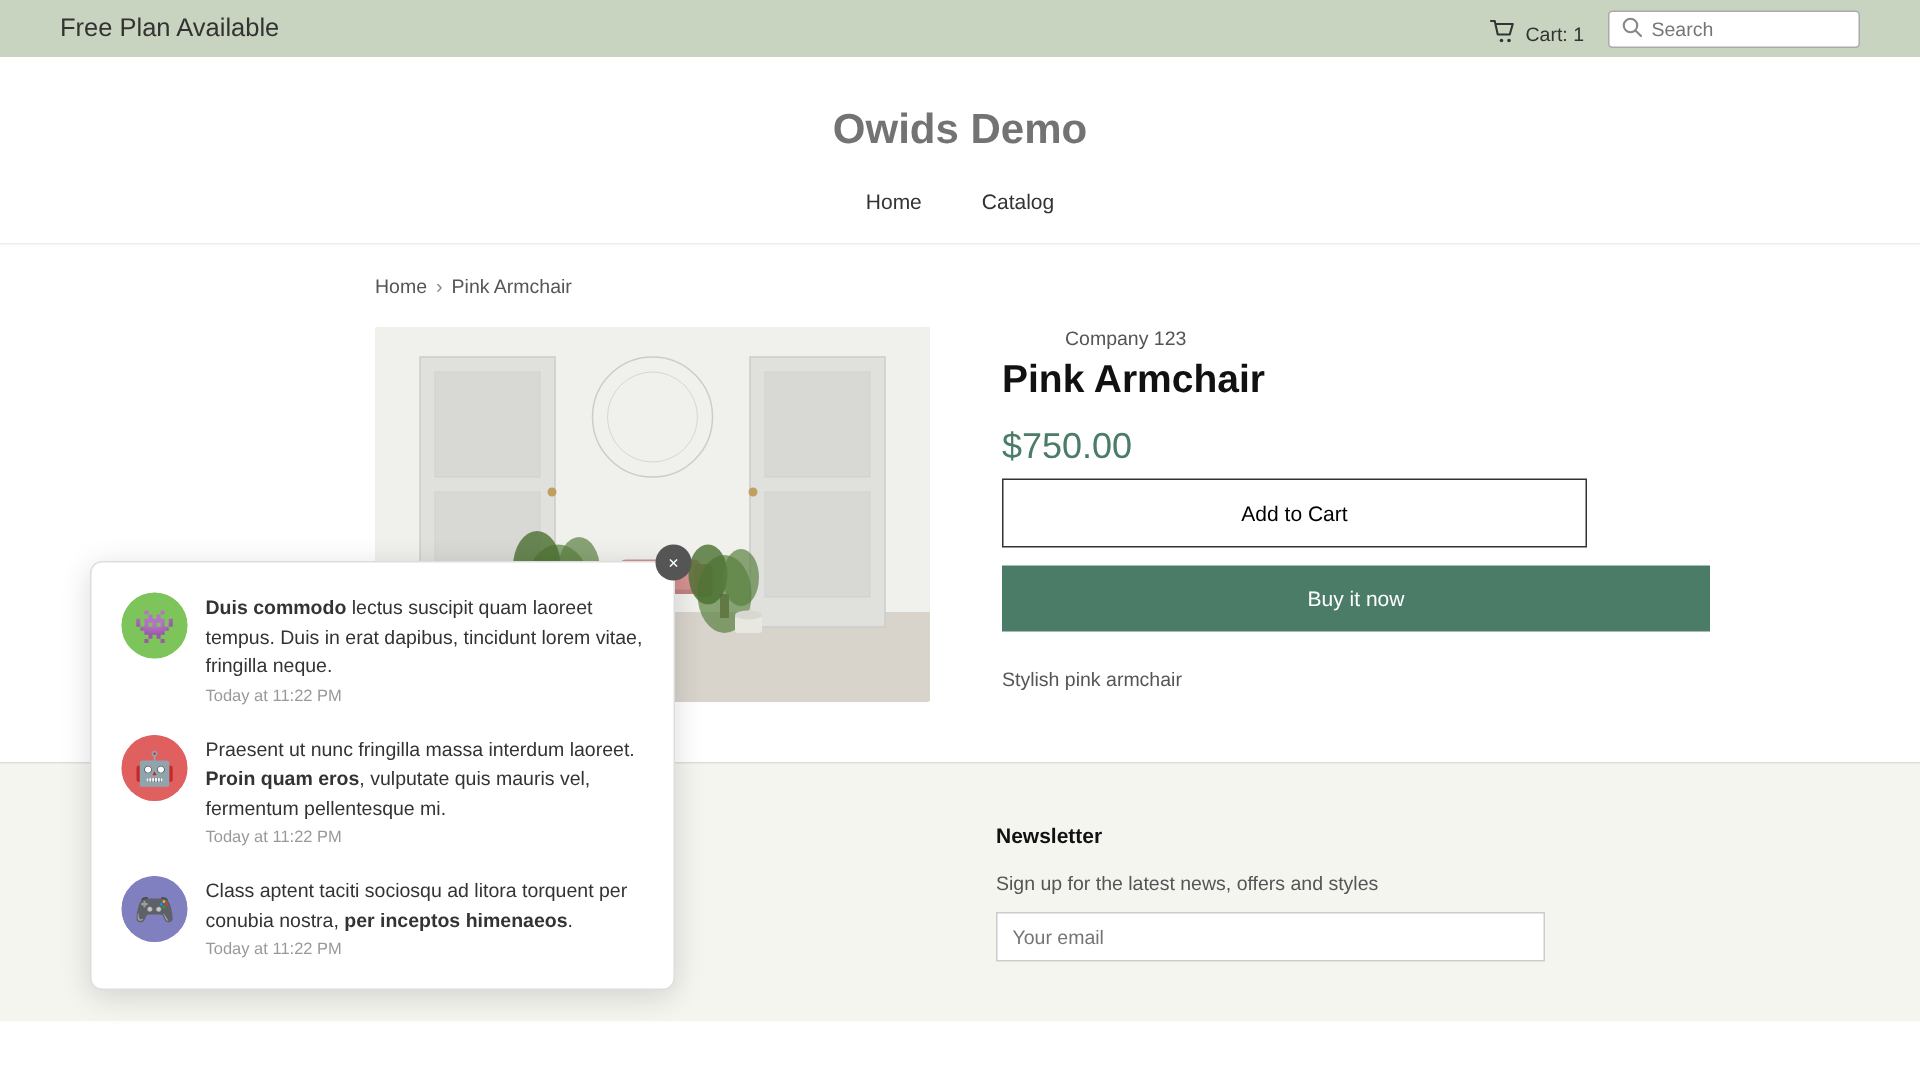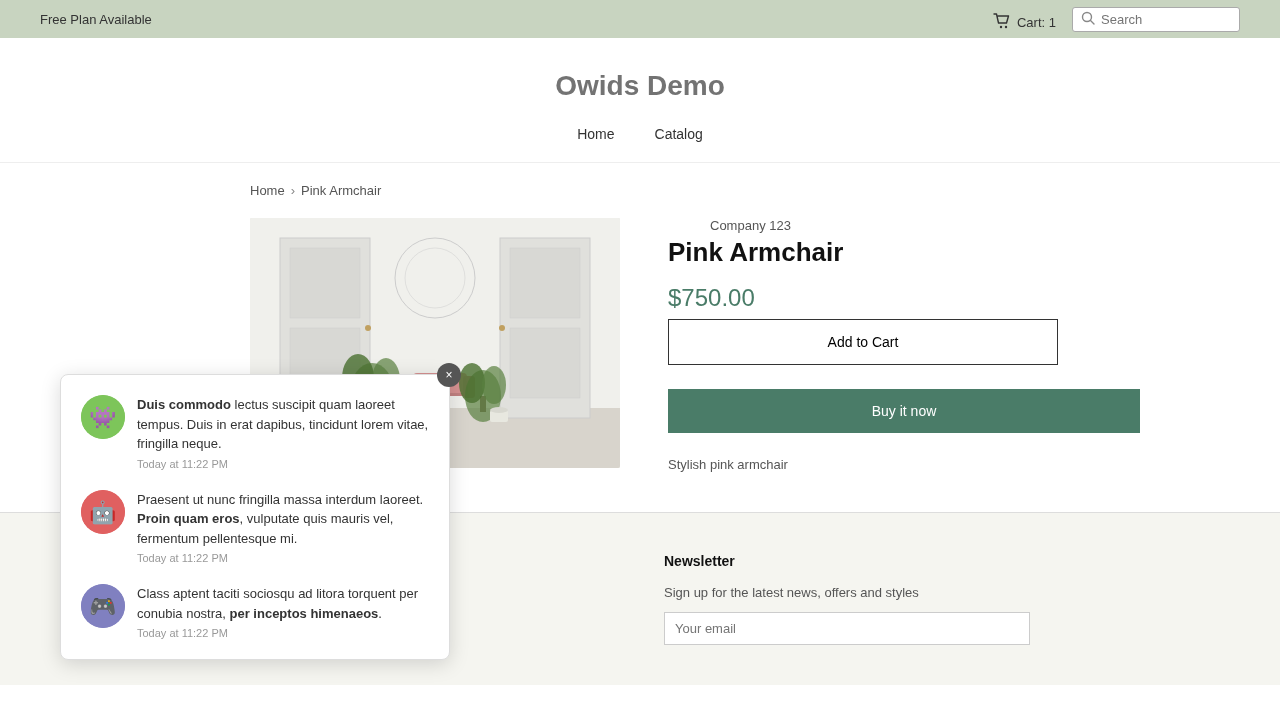--- a/index.html
+++ b/index.html
@@ -7,21 +7,21 @@
 
     
     .top-bar {
       background: #c8d4c0;
       display: flex;
       align-items: center;
       justify-content: space-between;
       padding: 0 40px;
       height: 38px;
     }
-    .top-bar-left { font-size: 13px; color: #333; }
+    .top-bar-left { font-size: 17px; color: #333; }
     .top-bar-right { display: flex; align-items: flex-end; gap: 16px; }
     .cart-link { display: flex; align-items: center; gap: 6px; font-size: 13px; color: #333; text-decoration: none; cursor: pointer; }
     .search-box { display: flex; align-items: center; border: 1px solid #aaa; border-radius: 3px; background: #fff; padding: 3px 8px; gap: 6px; }
     .search-box input { border: none; outline: none; font-size: 13px; width: 130px; color: #555; }
 
     
     .site-header { text-align: center; padding: 32px 40px 8px; }
     .site-title { font-size: 28px; font-weight: 700; color: #737373; }
 
     
@@ -53,21 +53,21 @@
     .product-name { font-size: 26px; font-weight: 700; color: #111; margin-bottom: 16px; }
     .product-price { font-size: 24px; color: #4a7c68; margin-bottom: 7px; }
     .btn-add-to-cart {
       display: block;
       width: 390px;
       padding: 14px;
       border: 1.5px solid #333;
       background: #fff;
       font-size: 14px;
       cursor: pointer;
-      margin-bottom: 24px;
+      margin-bottom: 12px;
       text-align: center;
     }
     .btn-buy-now {
       display: block;
       width: 472px;
       padding: 14px;
       border: none;
       background: #4a7c68;
       color: #fff;
       font-size: 14px;

